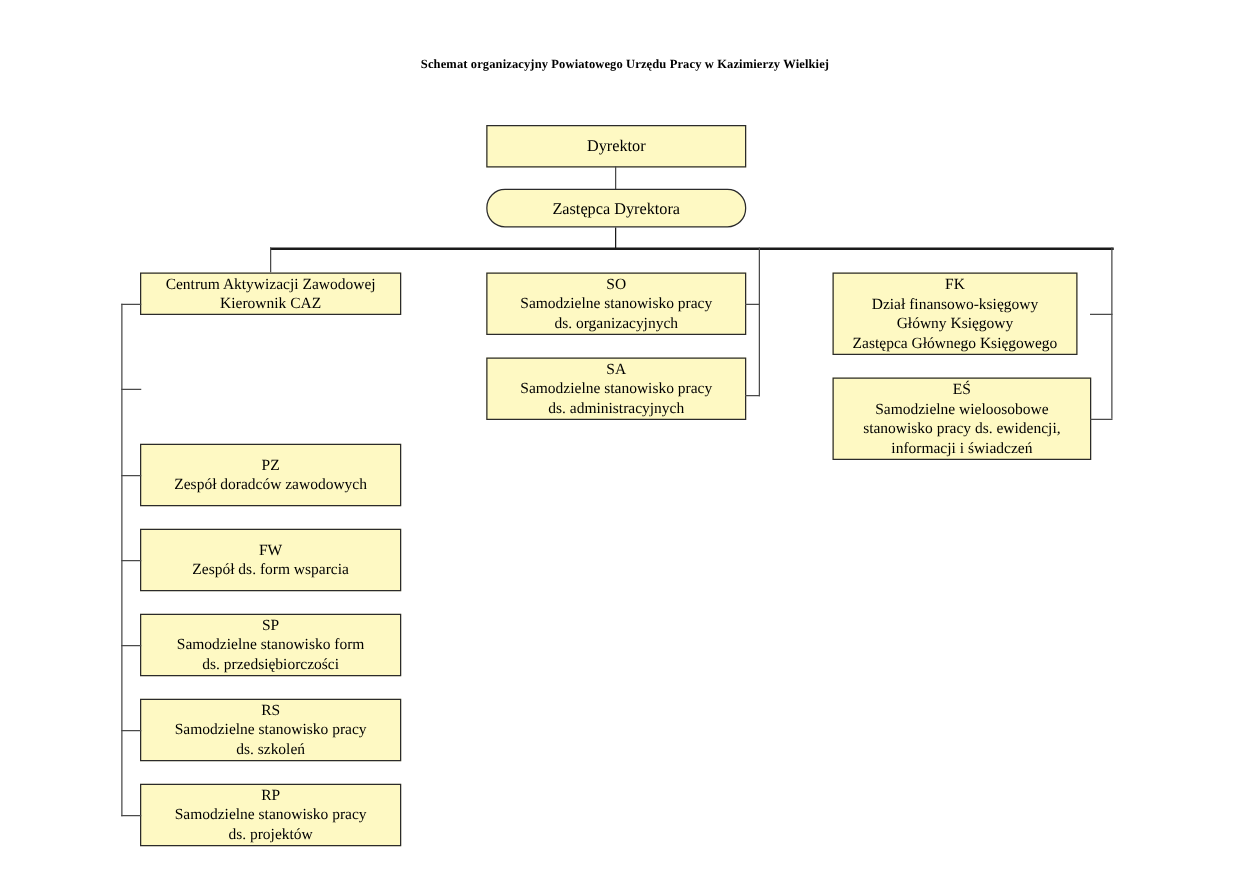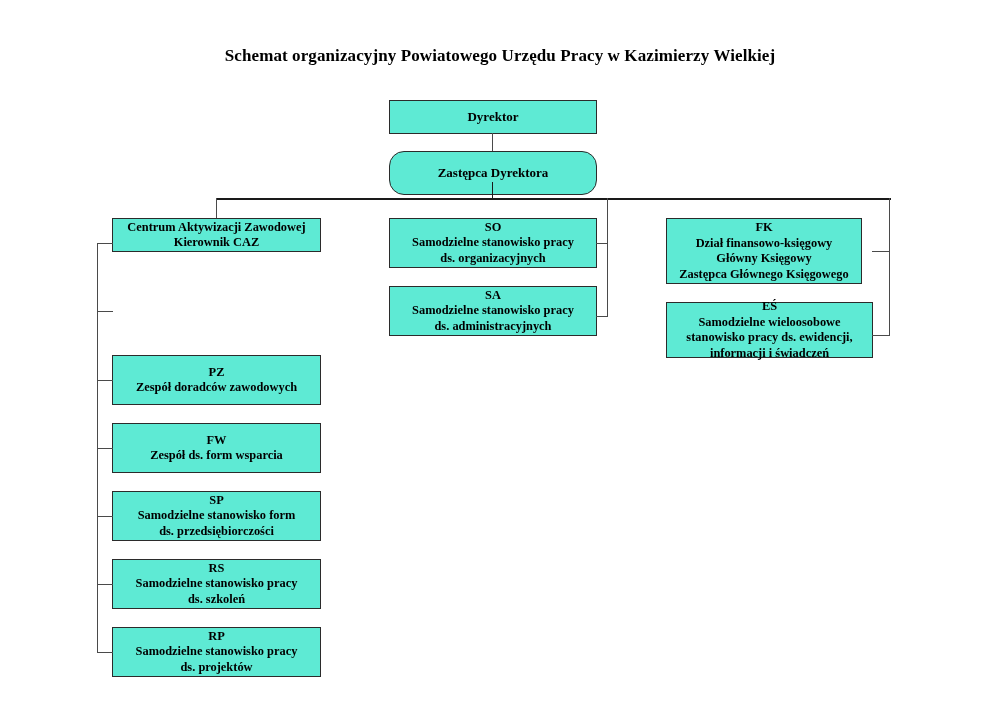--- a/index.html
+++ b/index.html
@@ -14,37 +14,37 @@
     background: #ffffff;
     overflow: hidden;
     font-family: "Liberation Serif", "DejaVu Serif", serif;
   }
   #chart-title {
     position: absolute;
     left: 0;
     top: 46px;
     width: 1000px;
     text-align: center;
-    font-size: 17px;
+    font-size: 10px;
     font-weight: bold;
     color: #000000;
     letter-spacing: 0.1px;
   }
 
   
   .node {
     position: absolute;
     box-sizing: border-box;
     border: 1.3px solid #2b2b2b;
-    background: #5eead4;
+    background: #fef9c3;
     display: flex;
     align-items: center;
     justify-content: center;
     text-align: center;
-    font-weight: bold;
+    font-weight: normal;
     font-size: 12.4px;
     line-height: 15.5px;
     color: #000000;
     padding: 2px 4px;
     white-space: pre-line;
   }
   .node.top {
     font-size: 13px;
   }
 
@@ -62,21 +62,21 @@
 <body>
 
 <div id="page">
 
   <div id="chart-title">Schemat organizacyjny Powiatowego Urzędu Pracy w Kazimierzy Wielkiej</div>
 
   <div class="node top" style="left:389px; top:100px; width:208px; height:34px;">Dyrektor</div>
 
   <div class="line v" style="left:492px; top:133px; height:19px;"></div>
 
-  <div class="node top" style="left:389px; top:151px; width:208px; height:44px;border-radius:15px;">Zastępca Dyrektora</div>
+  <div class="node top" style="left:389px; top:151px; width:208px; height:31px;border-radius:15px;">Zastępca Dyrektora</div>
 
   <div class="line v dark" style="left:492px; top:182px; height:18px;"></div>
 
   <div class="line h thick-h dark" style="left:216px; top:198px; width:675px;"></div>
 
   <div class="line v" style="left:216px; top:198px; height:20px;"></div>
 
   <div class="line v" style="left:97px; top:243px; height:410px;"></div>
 
   <div class="node" style="left:112px; top:218px; width:209px; height:34px;">Centrum Aktywizacji Zawodowej
@@ -121,19 +121,19 @@
   <div class="line h" style="left:596px; top:316px; width:12px;"></div>
 
   <div class="line v" style="left:889px; top:198px; height:137px;"></div>
 
   <div class="node" style="left:666px; top:218px; width:196px; height:66px;">FK
 Dział finansowo-księgowy
 Główny Księgowy
 Zastępca Głównego Księgowego</div>
   <div class="line h" style="left:872px; top:251px; width:18px;"></div>
 
-  <div class="node" style="left:666px; top:302px; width:207px; height:56px;">EŚ
+  <div class="node" style="left:666px; top:302px; width:207px; height:66px;">EŚ
 Samodzielne wieloosobowe
 stanowisko pracy ds. ewidencji,
 informacji i świadczeń</div>
   <div class="line h" style="left:872px; top:335px; width:18px;"></div>
 
 </div>
 
 </body></html>

